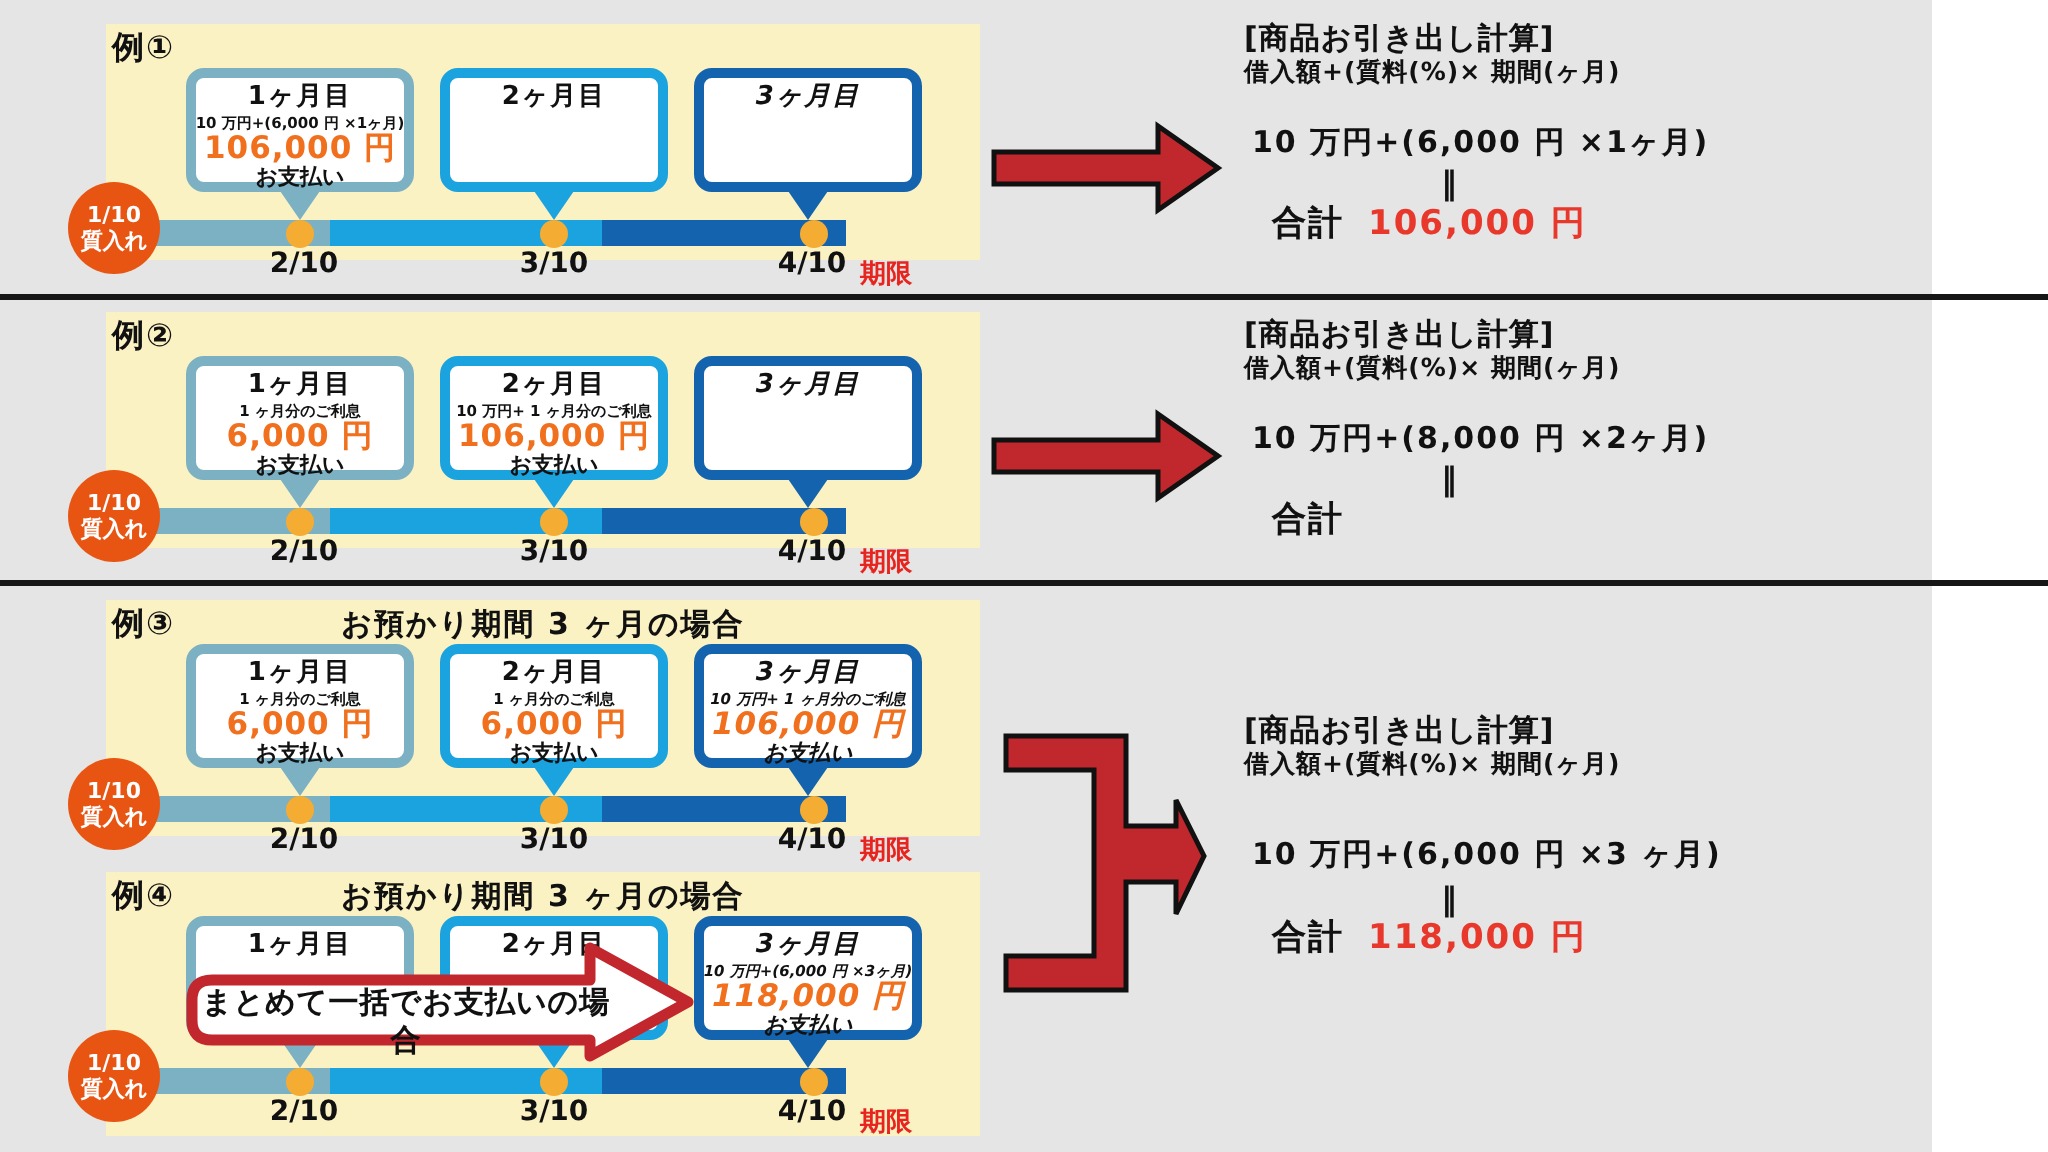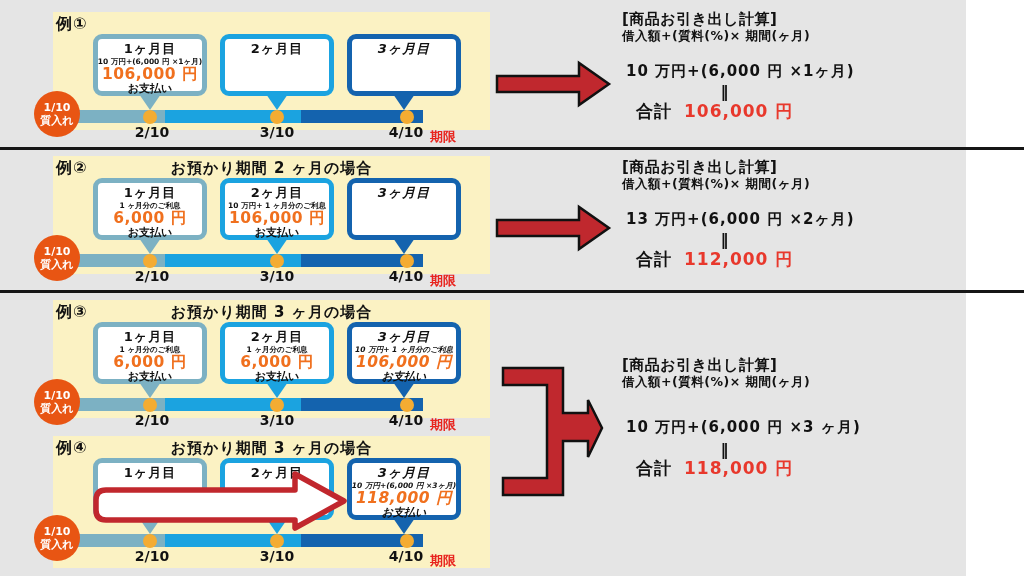--- a/index.html
+++ b/index.html
@@ -112,21 +112,20 @@
         <span class="amt">106,000 円</span>
       </div>
     </div>
   </div>
 
   <div class="sep" style="top:147px;"></div>
 
   <div class="row" style="top:152px;">
     <div class="panel"></div>
     <div class="ex-label">例②</div>
-    <div class="ex-title">お預かり期間 2 ヶ月の場合</div>
 
     <div class="cbox b1 c-teal">
       <div class="bx-head">1ヶ月目</div>
       <div class="bx-sub">1 ヶ月分のご利息</div>
       <div class="bx-amt">6,000 円</div>
       <div class="bx-pay">お支払い</div>
       <div class="ptr"></div>
     </div>
     <div class="cbox b2 c-blue">
       <div class="bx-head">2ヶ月目</div>
@@ -155,25 +154,24 @@
       <span>質入れ</span>
     </div>
 
     <svg class="abs" style="left:495px; top:52px;" width="118" height="48" viewBox="0 0 118 48">
       <polygon points="2,16 84,16 84,3 114,24 84,45 84,32 2,32" fill="#C0282E" stroke="#111" stroke-width="2.5"></polygon>
     </svg>
 
     <div class="calc" style="top:6px;">
       <div class="l1">[商品お引き出し計算]</div>
       <div class="l2">借入額+(質料(%)× 期間(ヶ月)</div>
-      <div class="formula">13 万円+(6,000 円 ×2ヶ月)</div>
+      <div class="formula">10 万円+(8,000 円 ×2ヶ月)</div>
       <div class="eq">‖</div>
       <div class="total">
         <span class="lab">合計</span>
-        <span class="amt">112,000 円</span>
       </div>
     </div>
   </div>
 
   <div class="sep" style="top:290px;"></div>
 
   <div class="row" style="top:296px;">
     <div class="panel"></div>
     <div class="ex-label">例③</div>
     <div class="ex-title">お預かり期間 3 ヶ月の場合</div>
@@ -249,20 +247,21 @@
     <div class="deadline">期限</div>
     <div class="pawncircle">
       <span>1/10</span>
       <span>質入れ</span>
     </div>
   </div>
 
   <svg class="abs" style="left:90px; top:468px; z-index:5;" width="262" height="66" viewBox="0 0 262 66">
     <path d="M205,22 L205,6 L254,33 L205,60 L205,52 L16,52 Q6,52 6,42 L6,32 Q6,22 16,22 Z" fill="#ffffff" stroke="#C1272D" stroke-width="5.5" stroke-linejoin="round"></path>
   </svg>
+  <div class="banner-text">まとめて一括でお支払いの場合</div>
 
   <svg class="abs" style="left:500px; top:364px;" width="106" height="136" viewBox="0 0 106 136">
     <path d="M3,4 L63,4 L63,49 L88,49 L88,36 L102,64 L88,93 L88,77 L63,77 L63,131 L3,131 L3,114 L47,114 L47,21 L3,21 Z" fill="#C0282E" stroke="#111" stroke-width="2.5" stroke-linejoin="miter"></path>
   </svg>
 
   <div class="calc" style="top:356px;">
     <div class="l1">[商品お引き出し計算]</div>
     <div class="l2">借入額+(質料(%)× 期間(ヶ月)</div>
     <div class="formula" style="top:62px;">10 万円+(6,000 円 ×3 ヶ月)</div>
     <div class="eq" style="top:84px;">‖</div>

